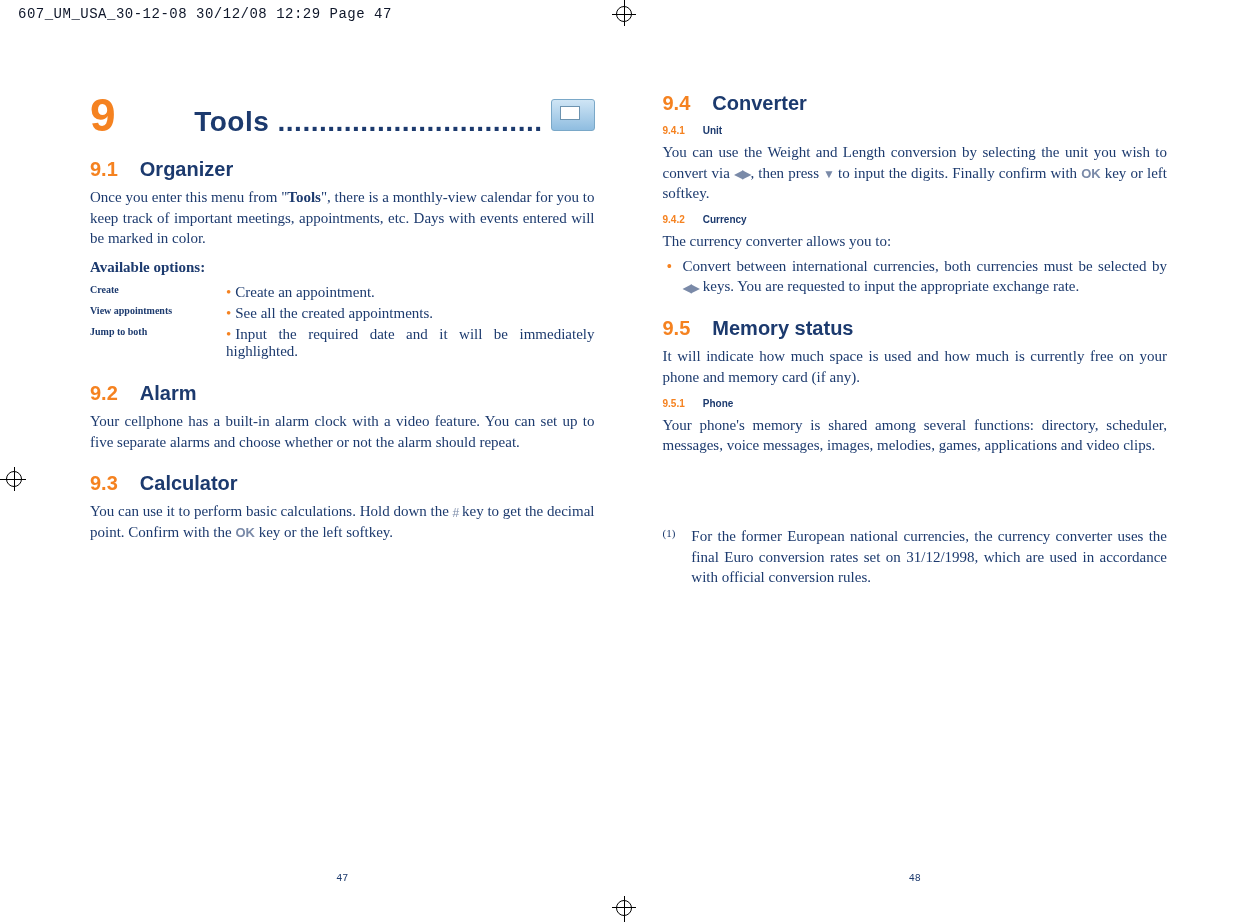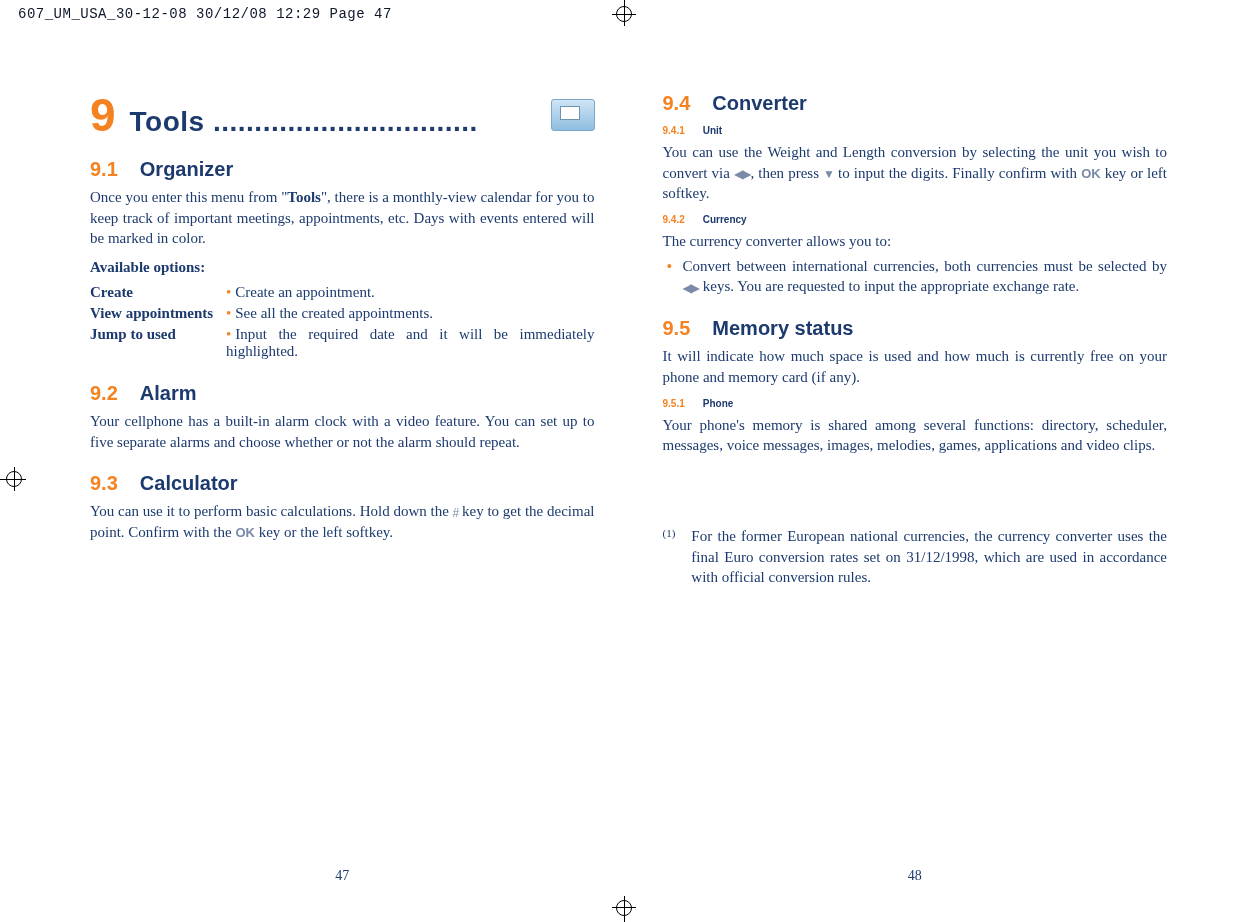--- a/index.html
+++ b/index.html
@@ -63,21 +63,22 @@
   }
   .page {
     flex: 1;
     position: relative;
   }
   .page-num {
     position: absolute;
     bottom: -32px;
     left: 50%;
     transform: translateX(-50%);
-    font-size: 14px;
+    font-size: 10px;
+    font-family: Liberation Mono, monospace;
   }
   .chapter-line {
     display: flex;
     align-items: baseline;
     margin-bottom: 18px;
   }
   .chapter-num {
     font-family: Arial, Helvetica, sans-serif;
     font-weight: 900;
     font-size: 46px;
@@ -85,20 +86,21 @@
     margin-right: 14px;
     line-height: 1;
   }
   .chapter-title {
     font-family: Arial, Helvetica, sans-serif;
     font-weight: 700;
     font-size: 28px;
     color: #1c3a6e;
     flex: 1;
     letter-spacing: 0.5px;
+    text-align: right;
   }
   .tools-icon {
     width: 42px;
     height: 30px;
     background: linear-gradient(#cfe5f5, #8fbde0);
     border: 1px solid #7aa8c8;
     border-radius: 3px;
     position: relative;
     margin-left: 8px;
     align-self: center;
@@ -130,21 +132,21 @@
   p.body {
     font-size: 15px;
     line-height: 1.38;
     margin: 6px 0 8px 0;
     text-align: justify;
     color: #1c3a6e;
   }
   .avail { font-weight: 700; font-size: 15px; margin: 10px 0 6px 0; }
   .opt-table { display: table; width: 100%; }
   .opt-row { display: table-row; }
-  .opt-term { display: table-cell; font-weight: 700; font-size: 15px; width: 130px; padding: 2px 6px 2px 0; vertical-align: top; }
+  .opt-term { display: table-cell; font-weight: 700; font-size: 10px; width: 130px; padding: 2px 6px 2px 0; vertical-align: top; }
   .opt-desc { display: table-cell; font-size: 15px; padding: 2px 0; vertical-align: top; text-align: justify; }
   .bullet { color: #f58220; margin-right: 4px; }
   ul.blist { list-style: none; padding-left: 0; margin: 4px 0; }
   ul.blist li { font-size: 15px; line-height: 1.38; padding-left: 20px; position: relative; text-align: justify; margin: 2px 0; }
   ul.blist li::before { content: "•"; color: #f58220; position: absolute; left: 4px; font-size: 16px; }
   .fineprint { display:flex; font-size:15px; line-height:1.38; text-align:justify; margin-top:70px; }
   .fineprint .fn-mark { font-size:11px; vertical-align: super; margin-right: 16px; flex-shrink:0; }
   sup { font-size: 10px; }
   .keysym {
     font-family: Arial, sans-serif;
@@ -194,21 +196,21 @@
     <div class="opt-table">
       <div class="opt-row">
         <div class="opt-term">Create</div>
         <div class="opt-desc"><span class="bullet">•</span><span>Create an appointment.</span></div>
       </div>
       <div class="opt-row">
         <div class="opt-term">View appointments</div>
         <div class="opt-desc"><span class="bullet">•</span><span>See all the created appointments.</span></div>
       </div>
       <div class="opt-row">
-        <div class="opt-term">Jump to used</div>
+        <div class="opt-term">Jump to both</div>
         <div class="opt-desc"><span class="bullet">•</span><span>Input the required date and it will be immediately highlighted.</span></div>
       </div>
     </div>
 
     <h2 class="sec">
       <span class="secnum">9.2</span><span class="sectitle">Alarm</span>
     </h2>
     <p class="body">Your cellphone has a built-in alarm clock with a video feature. You can set up to five separate alarms and choose whether or not the alarm should repeat.</p>
 
     <h2 class="sec">

